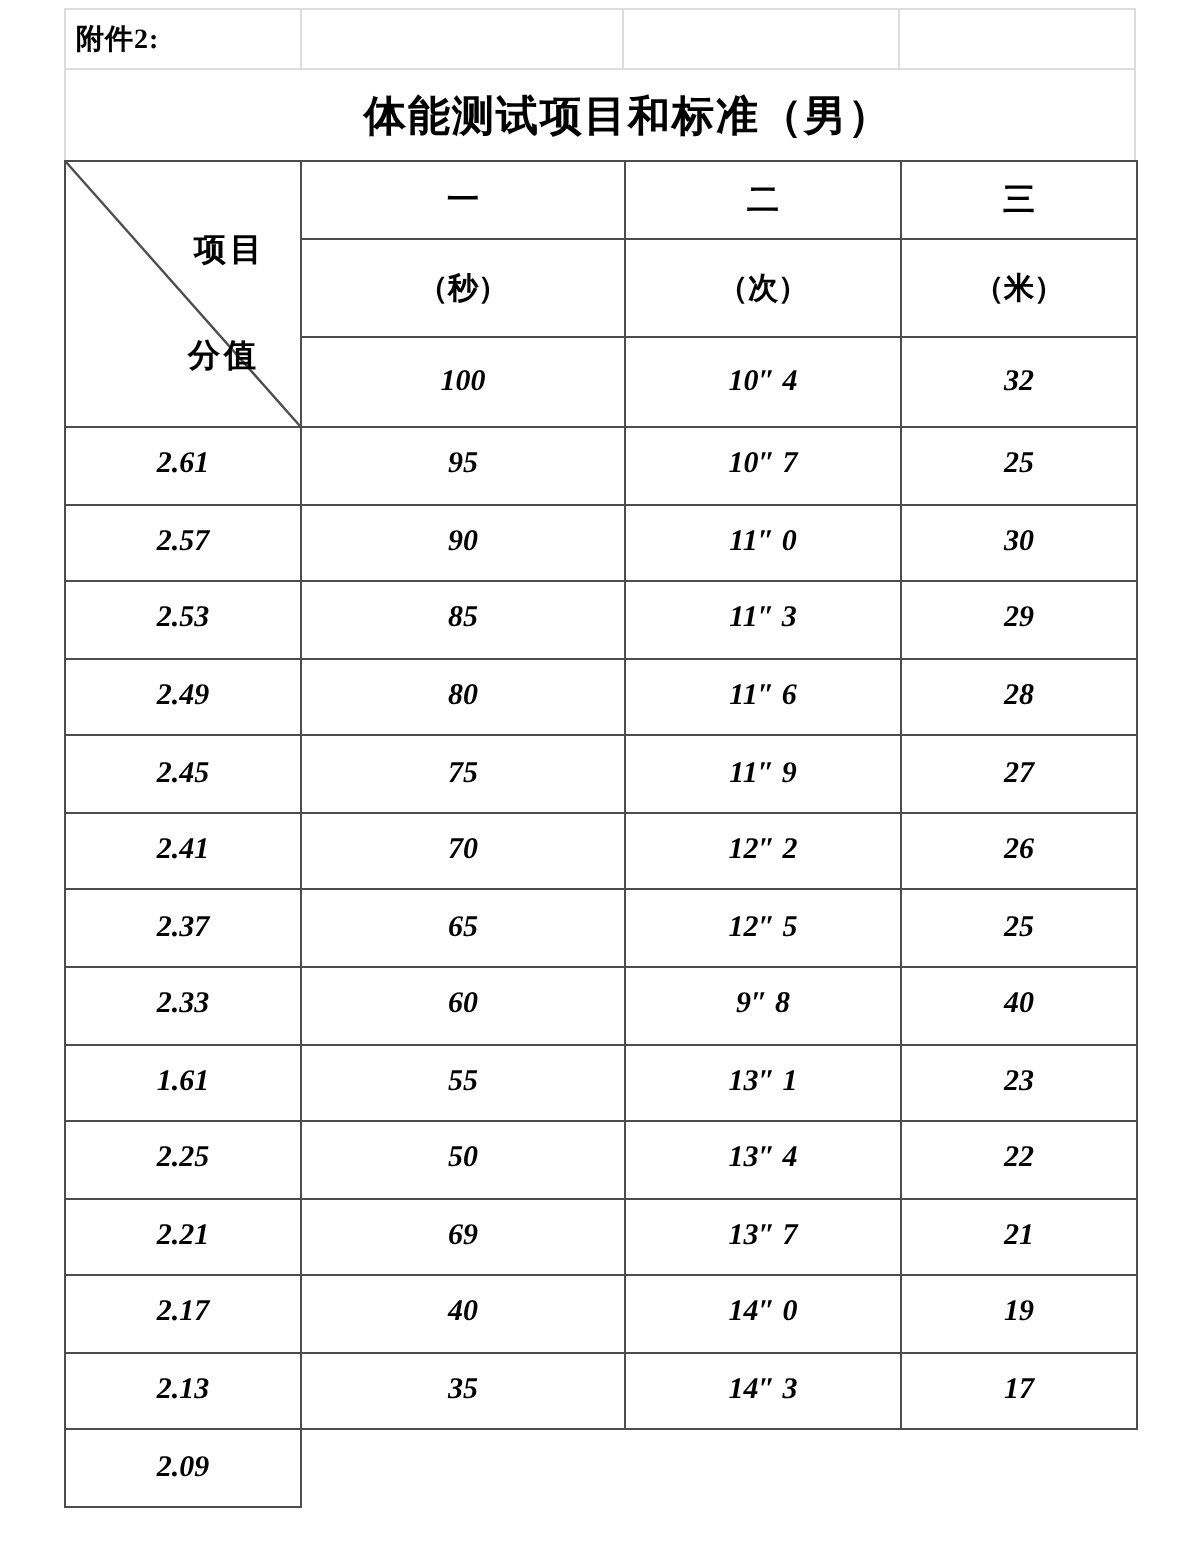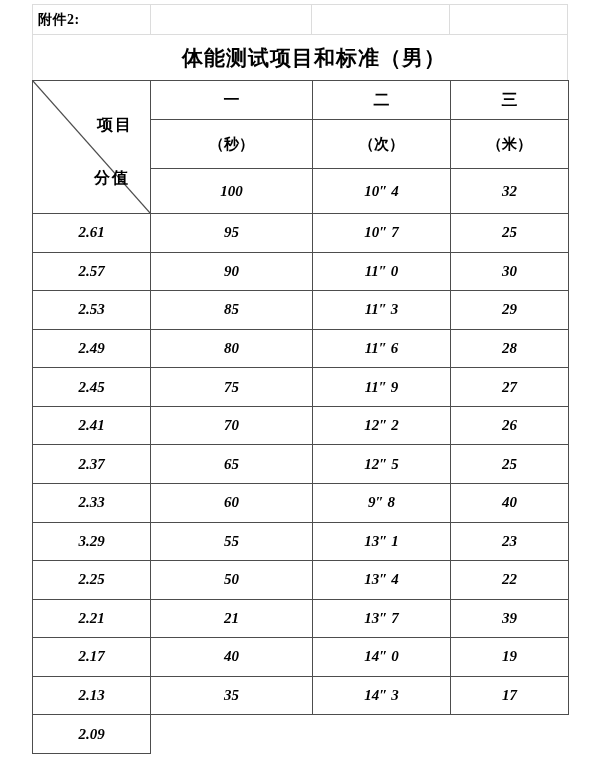--- a/index.html
+++ b/index.html
@@ -168,38 +168,38 @@
       <div class="t-row">
         <div class="cell data-cell">65</div>
         <div class="cell data-cell">12″ 5</div>
         <div class="cell data-cell">25</div>
         <div class="cell data-cell">2.33</div>
       </div>
       <div class="t-row">
         <div class="cell data-cell">60</div>
         <div class="cell data-cell">9″ 8</div>
         <div class="cell data-cell">40</div>
-        <div class="cell data-cell">3.29</div>
+        <div class="cell data-cell">1.61</div>
       </div>
       <div class="t-row">
         <div class="cell data-cell">55</div>
         <div class="cell data-cell">13″ 1</div>
         <div class="cell data-cell">23</div>
         <div class="cell data-cell">2.25</div>
       </div>
       <div class="t-row">
         <div class="cell data-cell">50</div>
         <div class="cell data-cell">13″ 4</div>
         <div class="cell data-cell">22</div>
         <div class="cell data-cell">2.21</div>
       </div>
       <div class="t-row">
+        <div class="cell data-cell">69</div>
+        <div class="cell data-cell">13″ 7</div>
         <div class="cell data-cell">21</div>
-        <div class="cell data-cell">13″ 7</div>
-        <div class="cell data-cell">39</div>
         <div class="cell data-cell">2.17</div>
       </div>
       <div class="t-row">
         <div class="cell data-cell">40</div>
         <div class="cell data-cell">14″ 0</div>
         <div class="cell data-cell">19</div>
         <div class="cell data-cell">2.13</div>
       </div>
       <div class="t-row">
         <div class="cell data-cell">35</div>

